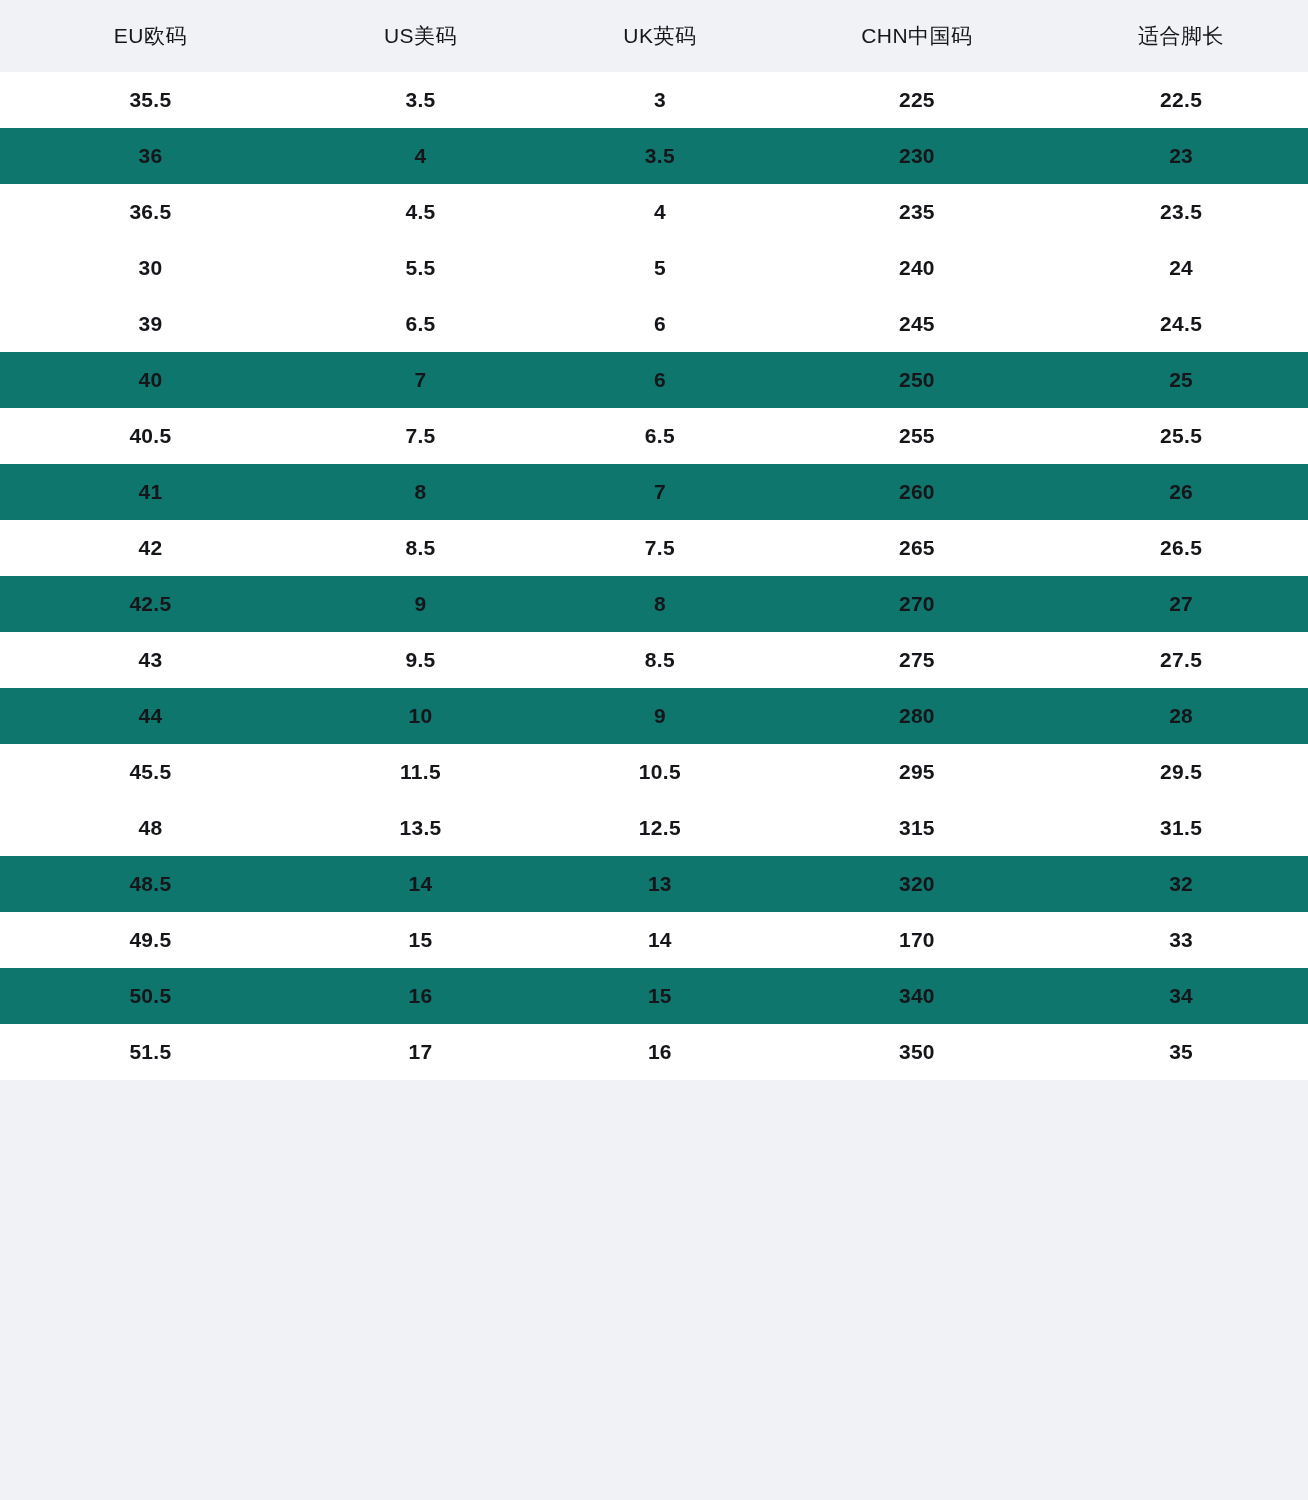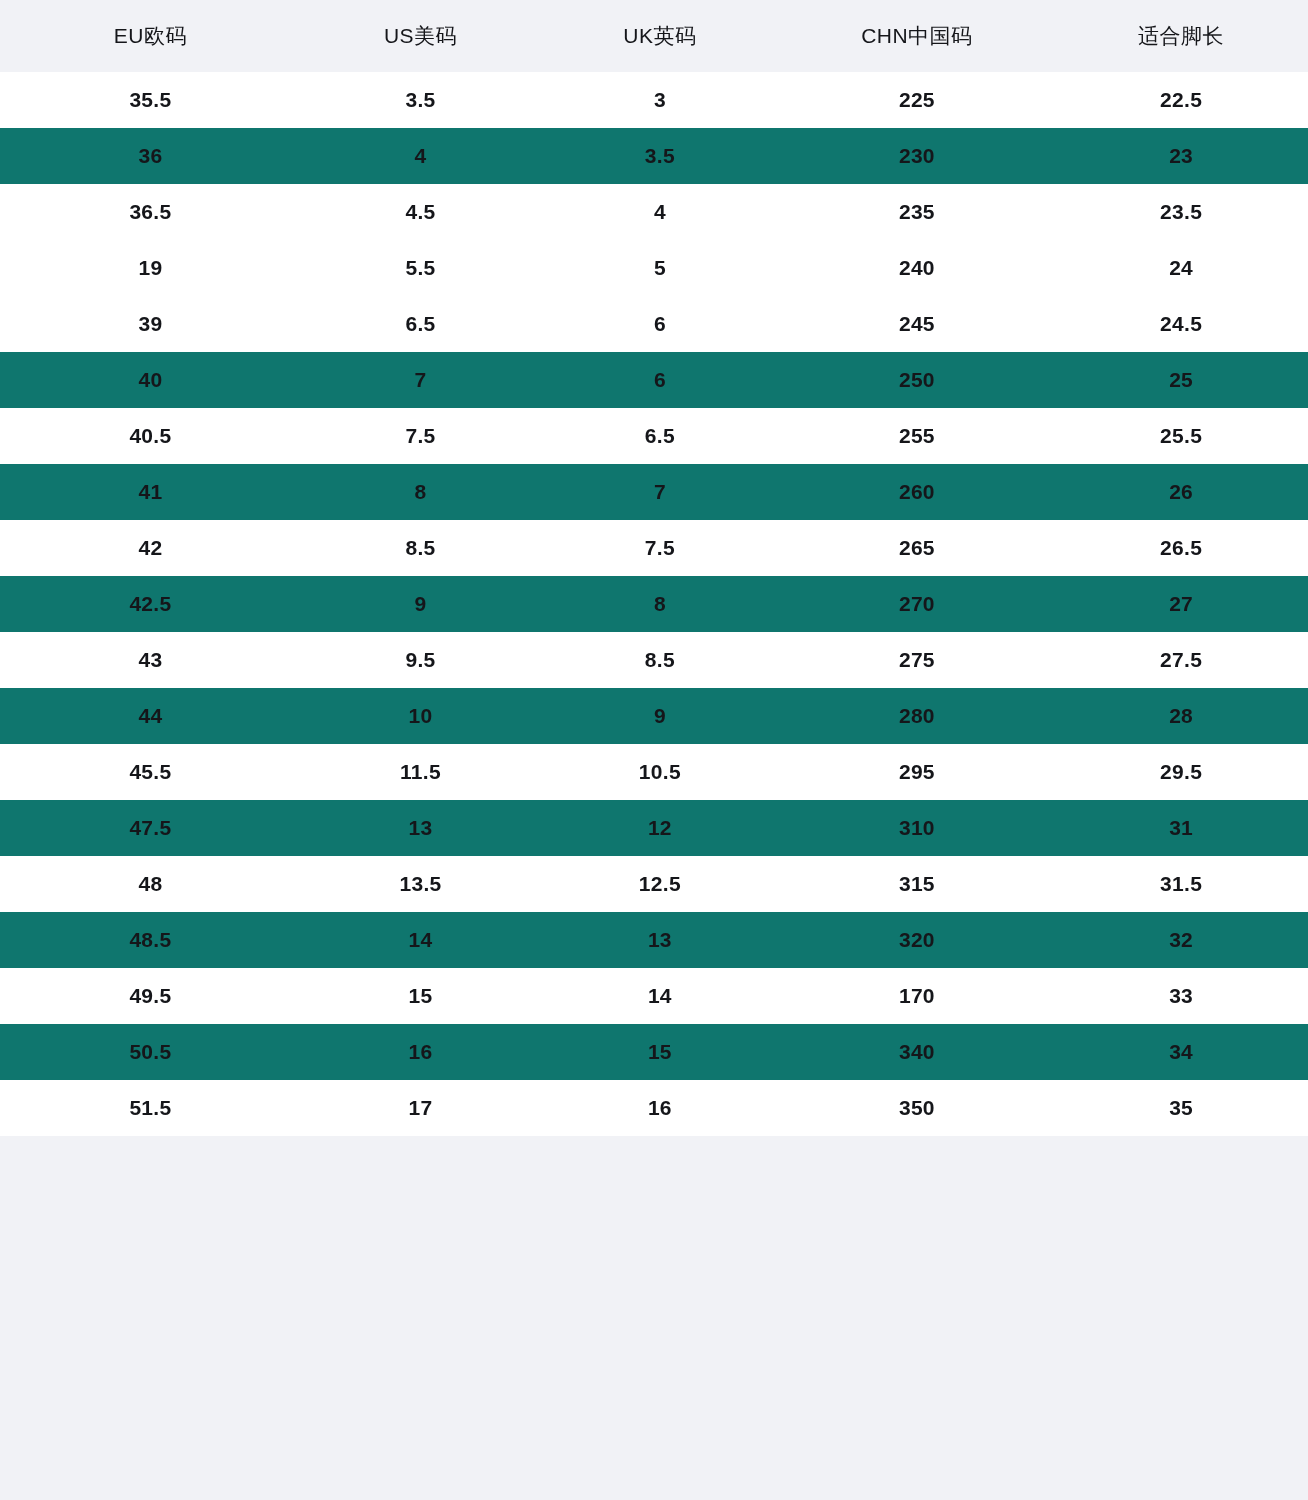--- a/index.html
+++ b/index.html
@@ -132,21 +132,21 @@
           </td>
           <td>
             <span class="cell-inner">235</span>
           </td>
           <td>
             <span class="cell-inner">23.5</span>
           </td>
         </tr>
         <tr class="odd">
           <td>
-            <span class="cell-inner">19</span>
+            <span class="cell-inner">30</span>
           </td>
           <td>
             <span class="cell-inner">5.5</span>
           </td>
           <td>
             <span class="cell-inner">5</span>
           </td>
           <td>
             <span class="cell-inner">240</span>
           </td>
@@ -298,37 +298,20 @@
             <span class="cell-inner">11.5</span>
           </td>
           <td>
             <span class="cell-inner">10.5</span>
           </td>
           <td>
             <span class="cell-inner">295</span>
           </td>
           <td>
             <span class="cell-inner">29.5</span>
-          </td>
-        </tr>
-        <tr class="even">
-          <td>
-            <span class="cell-inner">47.5</span>
-          </td>
-          <td>
-            <span class="cell-inner">13</span>
-          </td>
-          <td>
-            <span class="cell-inner">12</span>
-          </td>
-          <td>
-            <span class="cell-inner">310</span>
-          </td>
-          <td>
-            <span class="cell-inner">31</span>
           </td>
         </tr>
         <tr class="odd">
           <td>
             <span class="cell-inner">48</span>
           </td>
           <td>
             <span class="cell-inner">13.5</span>
           </td>
           <td>

